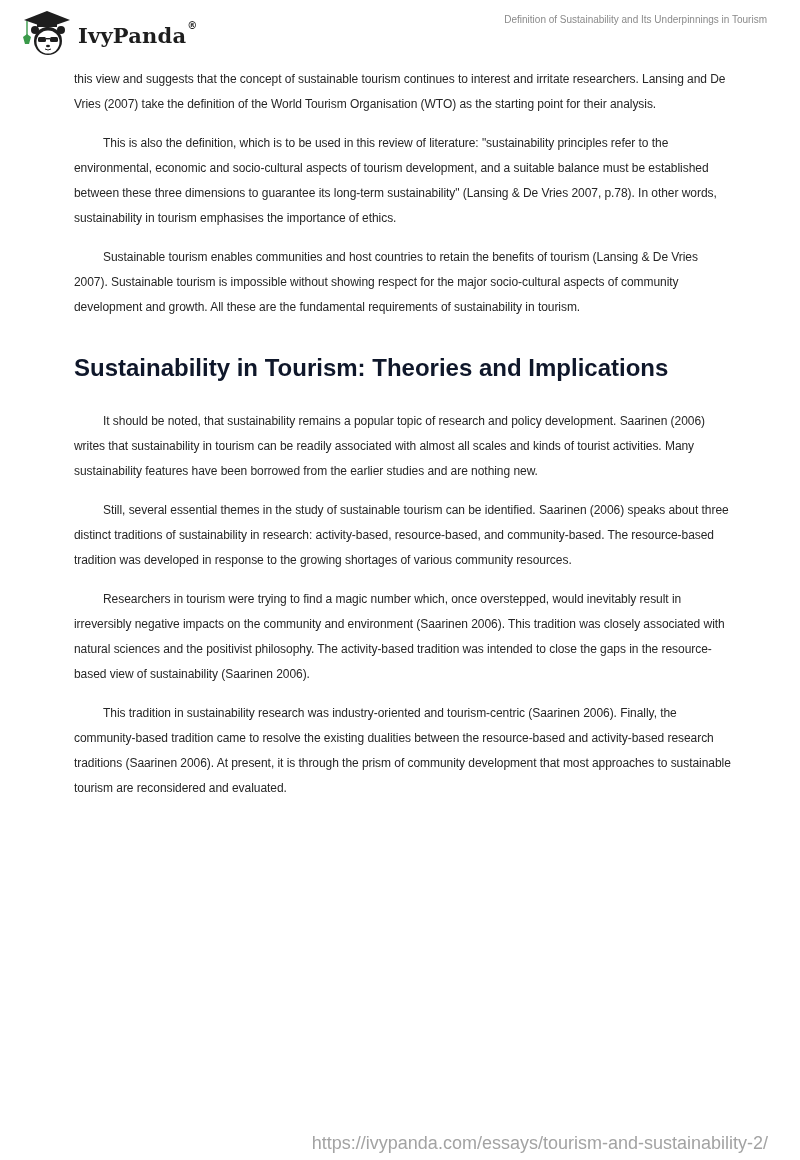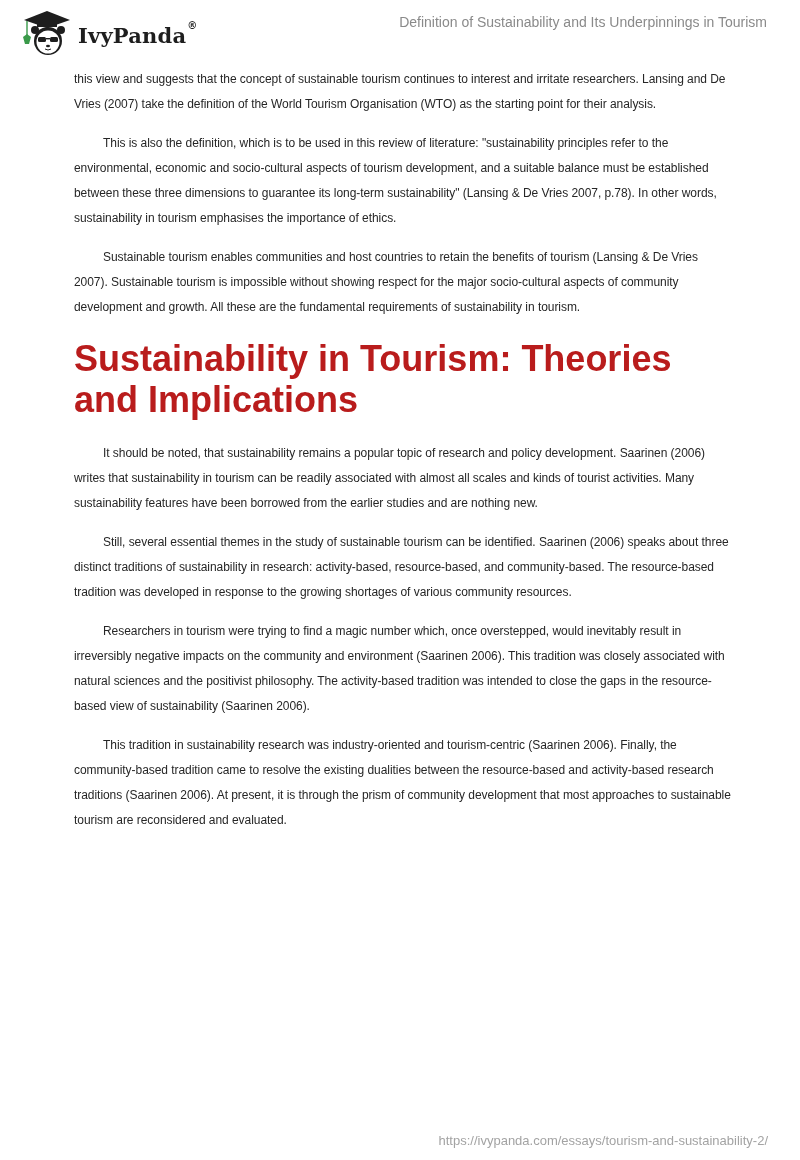--- a/index.html
+++ b/index.html
@@ -48,51 +48,51 @@
       font-size: 10px;
       vertical-align: top;
       position: relative;
       top: -3px;
       margin-left: 1px;
     }
     .doc-title {
       position: absolute;
       right: 33px;
       top: 14px;
-      font-size: 14px;
+      font-size: 10px;
       color: #8a8a8a;
     }
     .content {
       position: absolute;
       left: 74px;
       top: 67px;
       width: 660px;
     }
     .para {
       font-size: 12px;
       line-height: 25px;
       margin: 0 0 14px 0;
       color: #262626;
       letter-spacing: -0.05px;
     }
     .para.indent {
       text-indent: 29px;
     }
     .section-heading {
-      font-size: 36px;
+      font-size: 24px;
       font-weight: bold;
       line-height: 41px;
-      color: #b91c1c;
-      margin: 18px 0 21px 0;
+      color: #0f172a;
+      margin: 27px 0 21px 0;
     }
     .footer-url {
       position: absolute;
       right: 32px;
       top: 1133px;
-      font-size: 13px;
+      font-size: 18px;
       color: #a3a3a3;
     }
   </style>
 </head>
 <body>
 
 <div class="header">
   <div class="logo">
     <svg class="logo-mark" viewBox="0 0 58 50">
 

